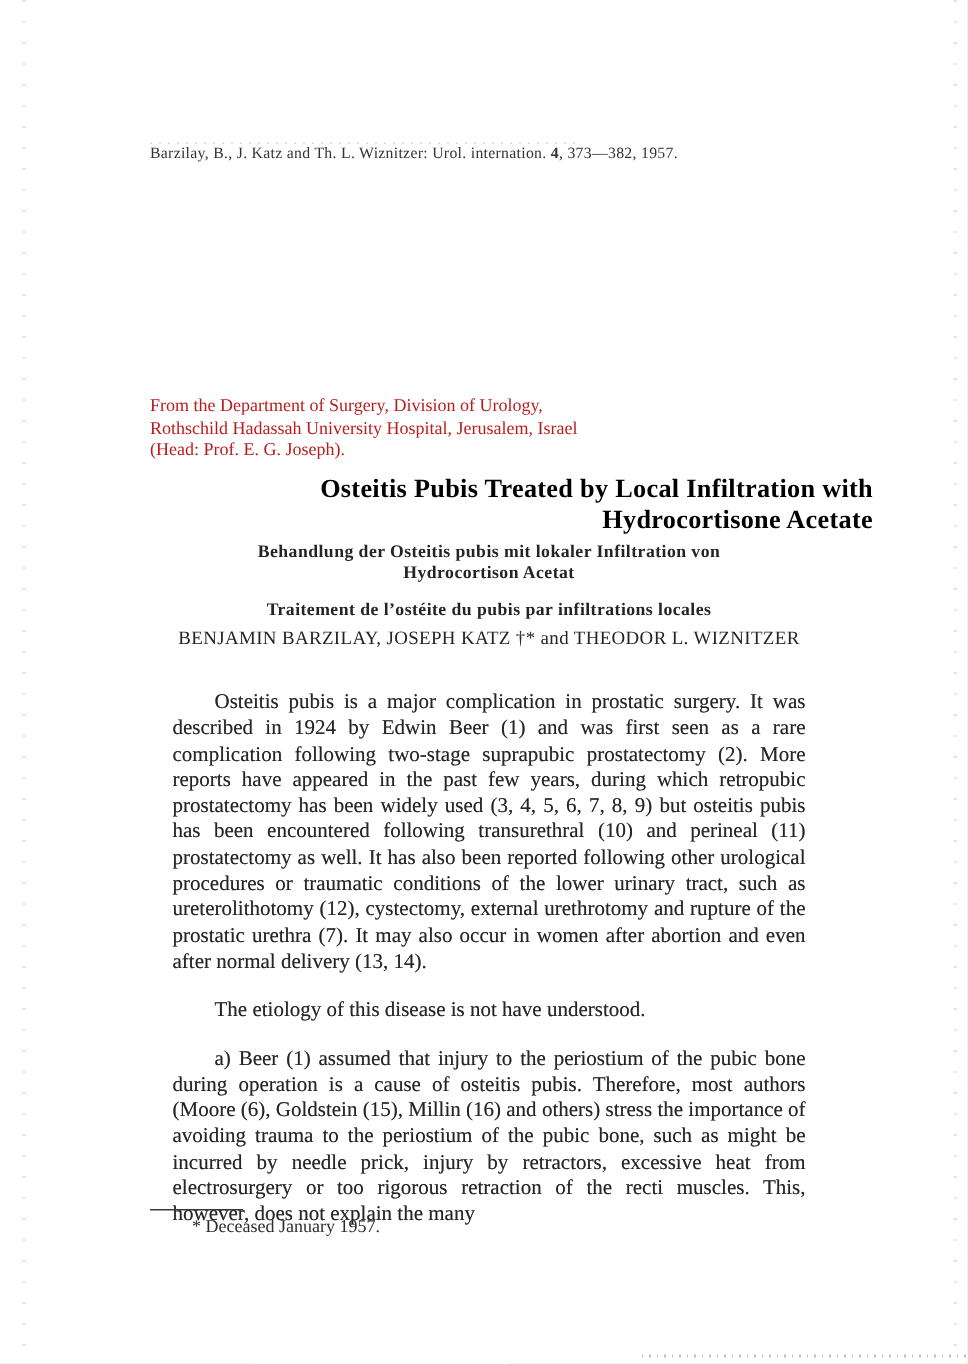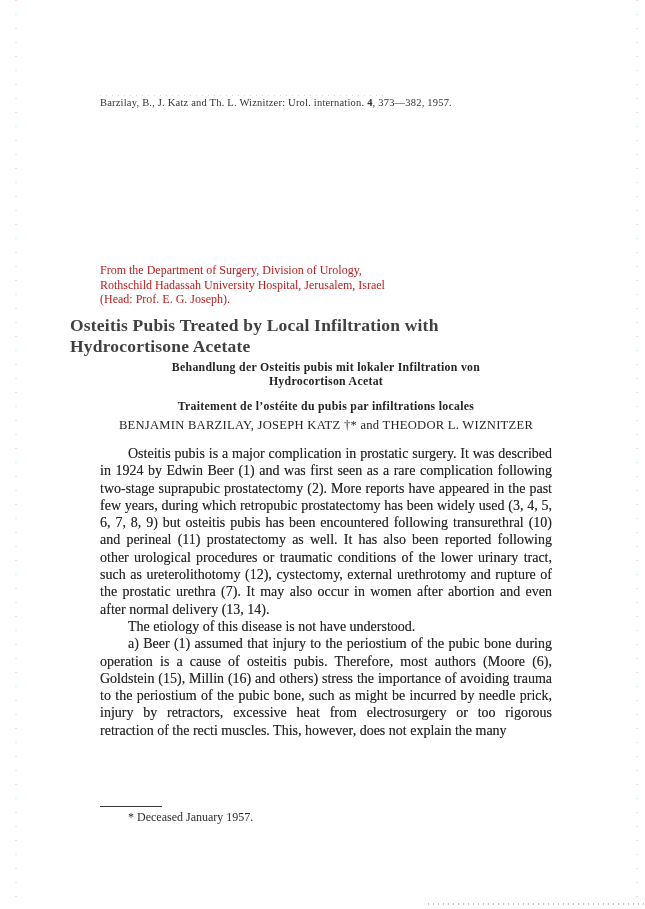--- a/index.html
+++ b/index.html
@@ -39,41 +39,41 @@
     position: absolute; left: 100px; top: 97px; width: 460px;
     font-size: 10.5px; letter-spacing: 0.2px; color: #333;
     white-space: nowrap;
   }
   .affiliation {
     position: absolute; left: 100px; top: 263px; width: 452px;
     text-align: left; font-size: 12px; line-height: 14.5px; color: #b91c1c;
   }
   .article-title {
     position: absolute; left: 70px; top: 315px; width: 512px;
-    text-align: left; font-size: 17.5px; font-weight: bold;
-    line-height: 20.5px; color: #404040; letter-spacing: 0.2px;
+    text-align: right; font-size: 17.5px; font-weight: bold;
+    line-height: 20.5px; color: #000000; letter-spacing: 0.2px;
   }
   .subtitle {
     position: absolute; left: 100px; width: 452px;
     text-align: center; font-size: 11.8px; font-weight: bold;
     line-height: 13.5px; color: #242424; letter-spacing: 0.3px;
   }
   .subtitle.de { top: 361px; }
   .subtitle.fr { top: 400px; text-align: center; }
   .authors-line {
     position: absolute; left: 90px; top: 418px; width: 472px;
     text-align: center; font-size: 12.6px; color: #242424;
     letter-spacing: 0.25px; white-space: nowrap;
   }
   .body-text {
     position: absolute; left: 100px; top: 445px; width: 452px;
     font-size: 14px; line-height: 17.3px; text-align: justify;
     color: #262626; text-shadow: 0 0 0.3px rgba(40,40,40,0.55);
   }
-  .body-text p { margin: 0; text-indent: 28px; }
+  .body-text p { margin: 15px; text-indent: 28px; }
   .footnote-rule {
     position: absolute; left: 100px; top: 806px; width: 62px; height: 0;
     border-top: 1.2px solid #3a3a3a;
   }
   .footnote {
     position: absolute; left: 100px; top: 810px; width: 452px;
     font-size: 12px; color: #2b2b2b; text-indent: 28px;
   }
 </style>
 </head>

